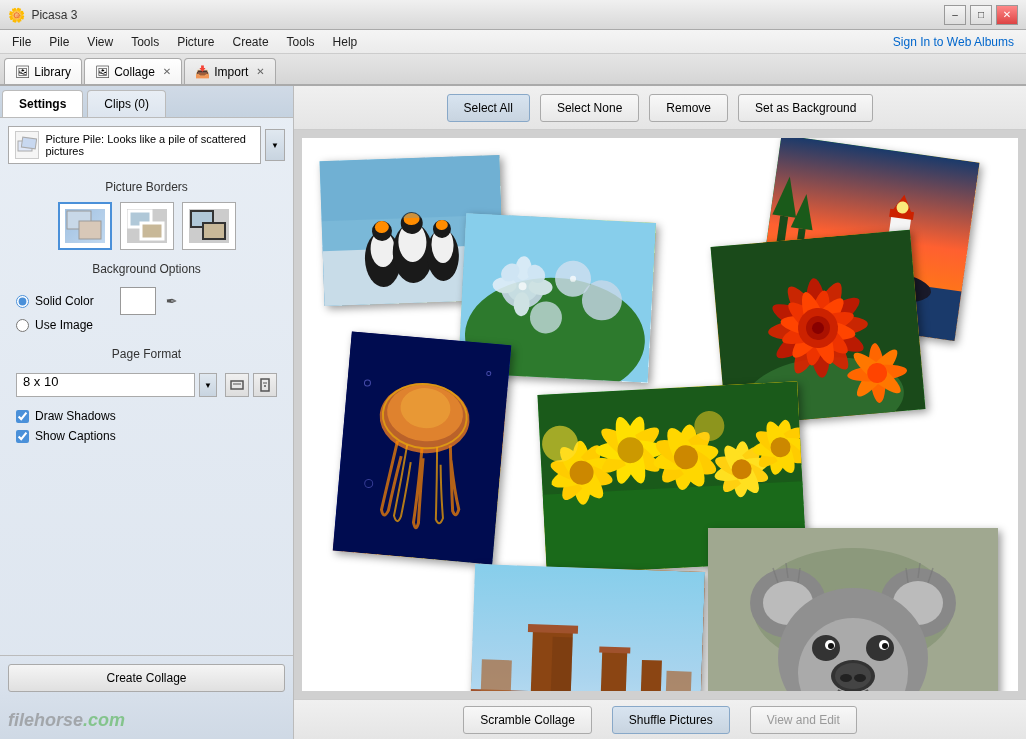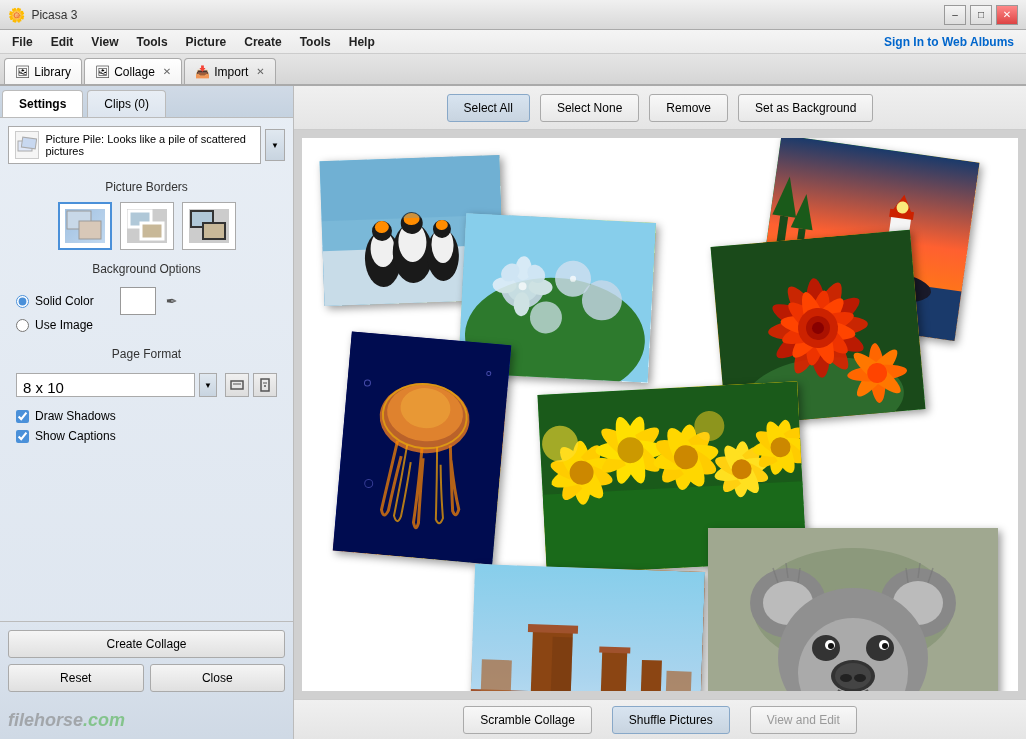--- a/index.html
+++ b/index.html
@@ -29,21 +29,20 @@
 
     
     .menu-bar {
       height: 24px;
       background: linear-gradient(to bottom, #f5f5f5, #ebebeb);
       display: flex;
       align-items: center;
       padding: 0 4px;
       border-bottom: 1px solid #ccc;
       justify-content: space-between;
-      font-weight: bold;
     }
     .menu-items { display: flex; gap: 2px; }
     .menu-item {
       padding: 2px 8px;
       cursor: pointer;
       border-radius: 2px;
       color: #222;
       font-size: 12px;
     }
     .sign-in { font-size: 12px; color: #0066cc; cursor: pointer; margin-right: 8px; }
@@ -178,23 +177,23 @@
       display: flex;
       align-items: center;
       gap: 4px;
     }
     .format-select-wrapper {
       flex: 1;
       height: 24px;
       border: 1px solid #aaa;
       background: white;
       display: flex;
-      align-items: flex-end;
+      align-items: flex-start;
       padding: 0 6px;
-      font-size: 15px;
+      font-size: 13px;
       cursor: pointer;
     }
     .format-arrow {
       width: 18px; height: 24px;
       background: linear-gradient(to bottom, #e0e8f0, #c8d4e0);
       border: 1px solid #aaa;
       display: flex; align-items: center; justify-content: center;
       font-size: 8px;
       cursor: pointer;
     }
@@ -369,21 +368,21 @@
   <div class="title-bar-controls">
     <div class="title-btn">–</div>
     <div class="title-btn">□</div>
     <div class="title-btn close">✕</div>
   </div>
 </div>
 
 <div class="menu-bar">
   <div class="menu-items">
     <span class="menu-item">File</span>
-    <span class="menu-item">Edit</span>
+    <span class="menu-item">Pile</span>
     <span class="menu-item">View</span>
     <span class="menu-item">Tools</span>
     <span class="menu-item">Picture</span>
     <span class="menu-item">Create</span>
     <span class="menu-item">Tools</span>
     <span class="menu-item">Help</span>
   </div>
   <span class="sign-in">Sign In to Web Albums</span>
 </div>
 
@@ -502,24 +501,20 @@
     <div class="checkbox-row">
       <input type="checkbox" checked="" id="showCaptions" style="">
       <label for="showCaptions">Show Captions</label>
     </div>
 
     <div style="flex:1;"></div>
 
     <div class="panel-bottom">
       <div class="btn-row">
         <button class="panel-btn">Create Collage</button>
-      </div>
-      <div class="btn-row">
-        <button class="panel-btn">Reset</button>
-        <button class="panel-btn">Close</button>
       </div>
 
       <div style="margin-top: 18px;">
         <span class="fh-text" style="color:rgba(130,130,130,0.6); font-size:18px; font-style:italic; font-weight:bold;">filehorse<span style="color:rgba(80,180,80,0.6);">.com</span></span>
       </div>
     </div>
   </div>
 
   <div class="right-panel">
 

